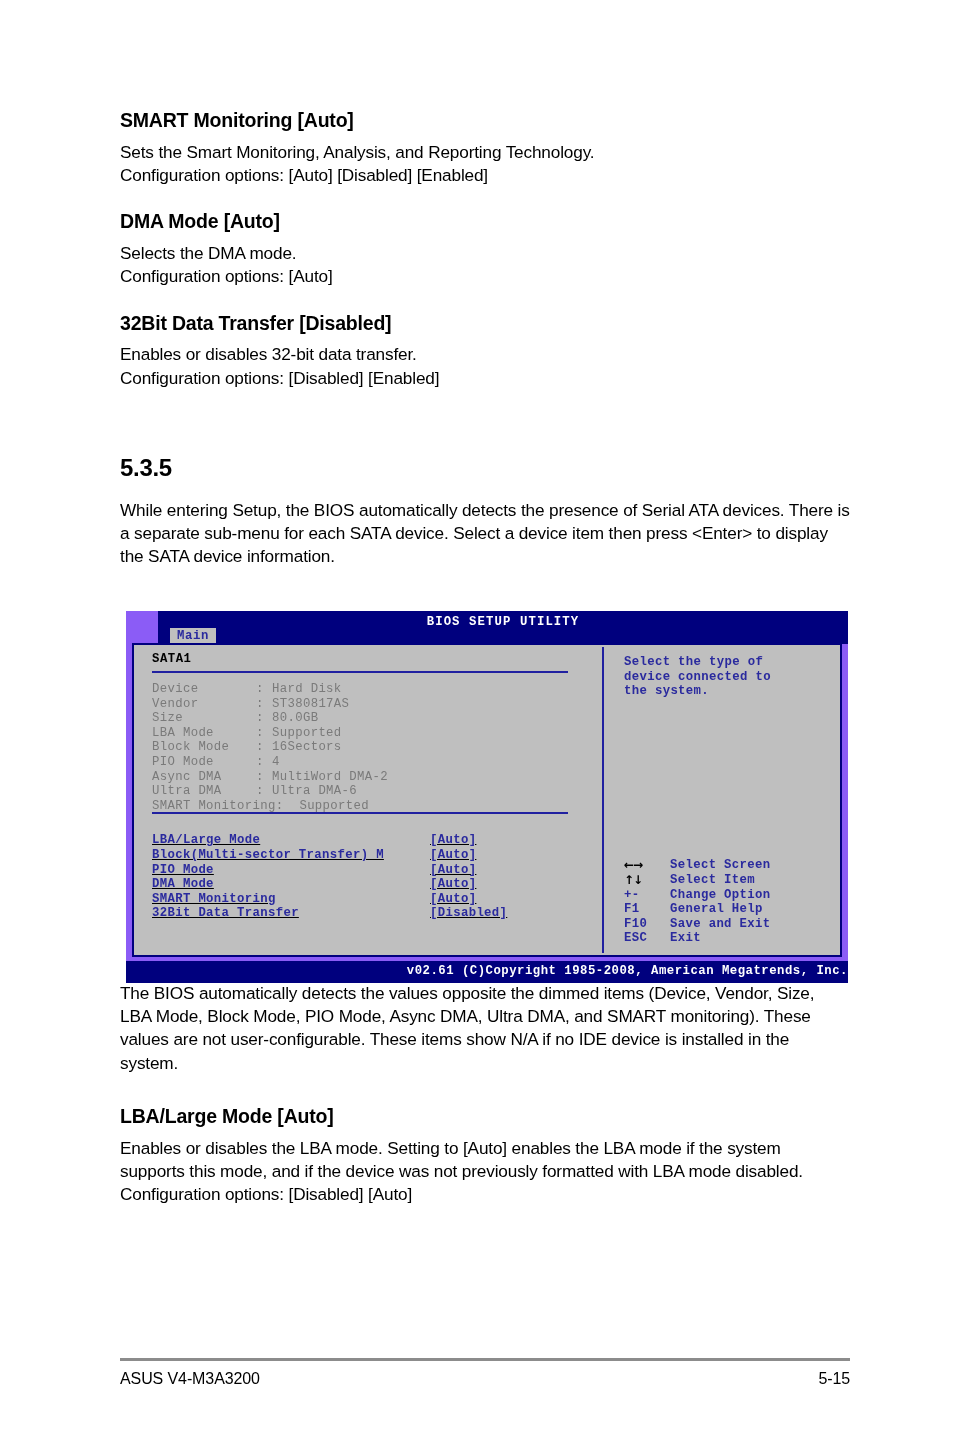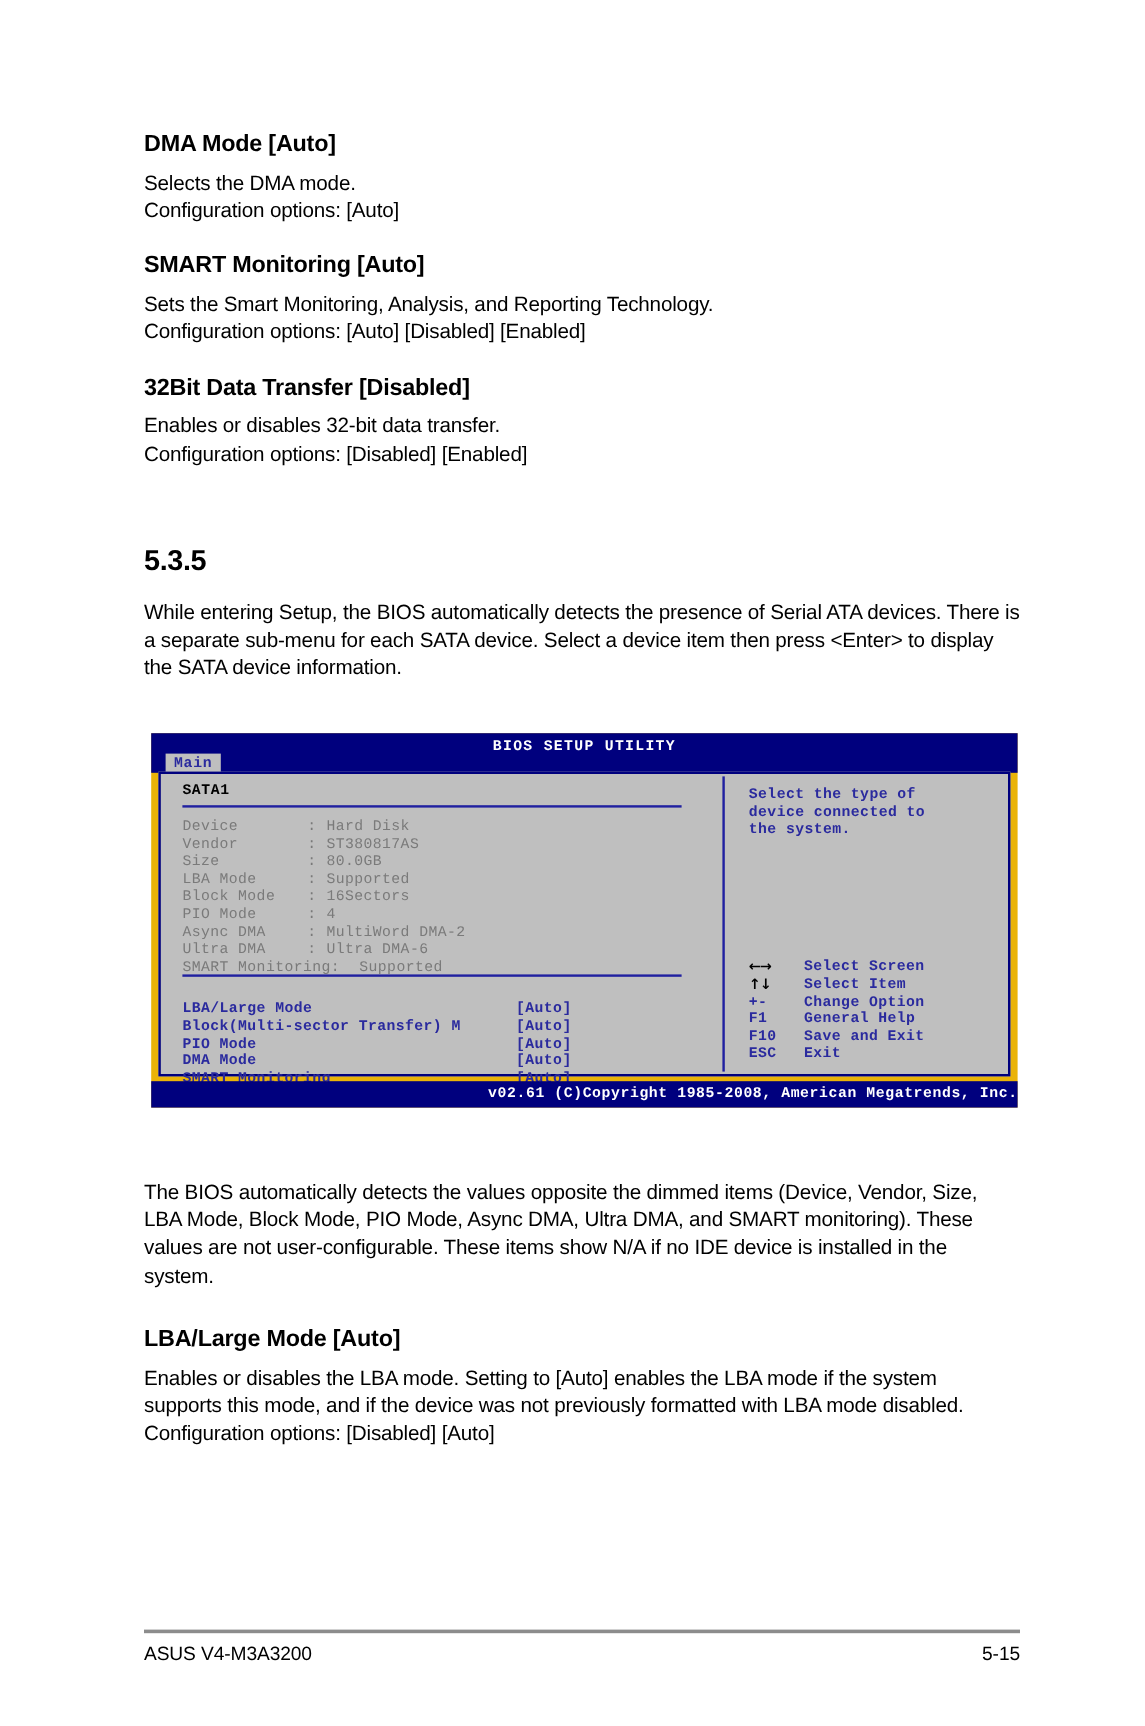--- a/index.html
+++ b/index.html
@@ -51,24 +51,25 @@
     display: flex;
   }
   h2.section-head .num { width: 108px; flex: 0 0 108px; }
 
   
   .bios {
     position: absolute;
     left: 126px;
     top: 611px;
     width: 722px;
-    height: 312px;
-    background: #eab308;
+    height: 372px;
+    background: #8b5cf6;
     font-family: "Liberation Mono", "DejaVu Sans Mono", monospace;
     box-sizing: border-box;
+    padding-left: 32px;
   }
   .bios-header {
     position: relative;
     height: 33px;
     background: #00007e;
   }
   .bios-title {
     position: absolute;
     left: 0; right: 0; top: 4px;
     text-align: center;
@@ -141,20 +142,21 @@
     line-height: 14.6px;
     letter-spacing: 0.35px;
     white-space: pre;
   }
   .info-row .k { width: 104px; flex: 0 0 104px; }
   .info-row .sep { width: 16px; flex: 0 0 16px; }
   .info-row.smart .k { width: auto; flex: none; }
 
   .settings {
     margin-top: 19px;
+    text-decoration: underline;
   }
   .set-row {
     display: flex;
     color: #2a2a9e;
     font-size: 12.3px;
     line-height: 14.6px;
     letter-spacing: 0.35px;
     font-weight: bold;
     white-space: pre;
   }
@@ -240,29 +242,29 @@
   }
 </style>
 </head>
 <body>
 
 <div class="page">
 
   <div class="content">
 
     <div class="block">
+      <h3 class="item-head">SMART Monitoring [Auto]</h3>
+      <p class="body-text">Sets the Smart Monitoring, Analysis, and Reporting Technology.</p>
+      <p class="body-text">Configuration options: [Auto] [Disabled] [Enabled]</p>
+    </div>
+
+    <div class="block">
       <h3 class="item-head">DMA Mode [Auto]</h3>
       <p class="body-text">Selects the DMA mode.</p>
       <p class="body-text">Configuration options: [Auto]</p>
-    </div>
-
-    <div class="block">
-      <h3 class="item-head">SMART Monitoring [Auto]</h3>
-      <p class="body-text">Sets the Smart Monitoring, Analysis, and Reporting Technology.</p>
-      <p class="body-text">Configuration options: [Auto] [Disabled] [Enabled]</p>
     </div>
 
     <div class="block">
       <h3 class="item-head">32Bit Data Transfer [Disabled]</h3>
       <p class="body-text">Enables or disables 32-bit data transfer.</p>
       <p class="body-text">Configuration options: [Disabled] [Enabled]</p>
     </div>
 
     <div style="height:40px"></div>
 

